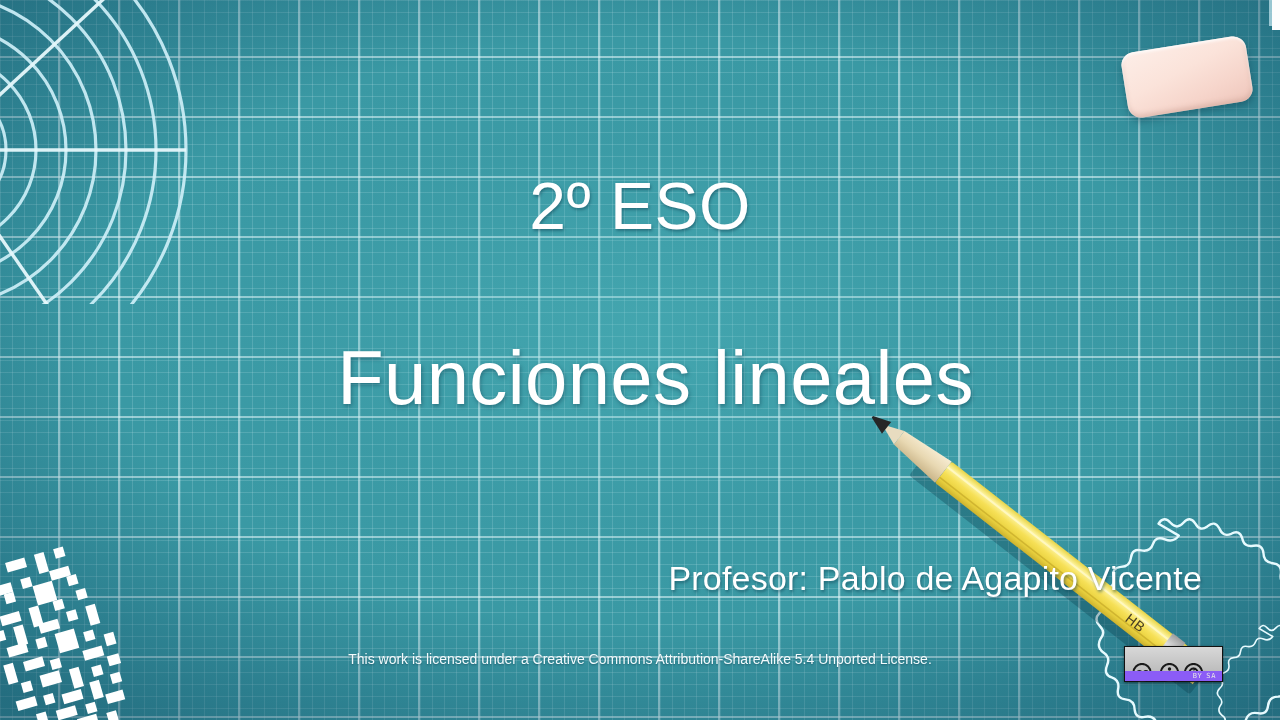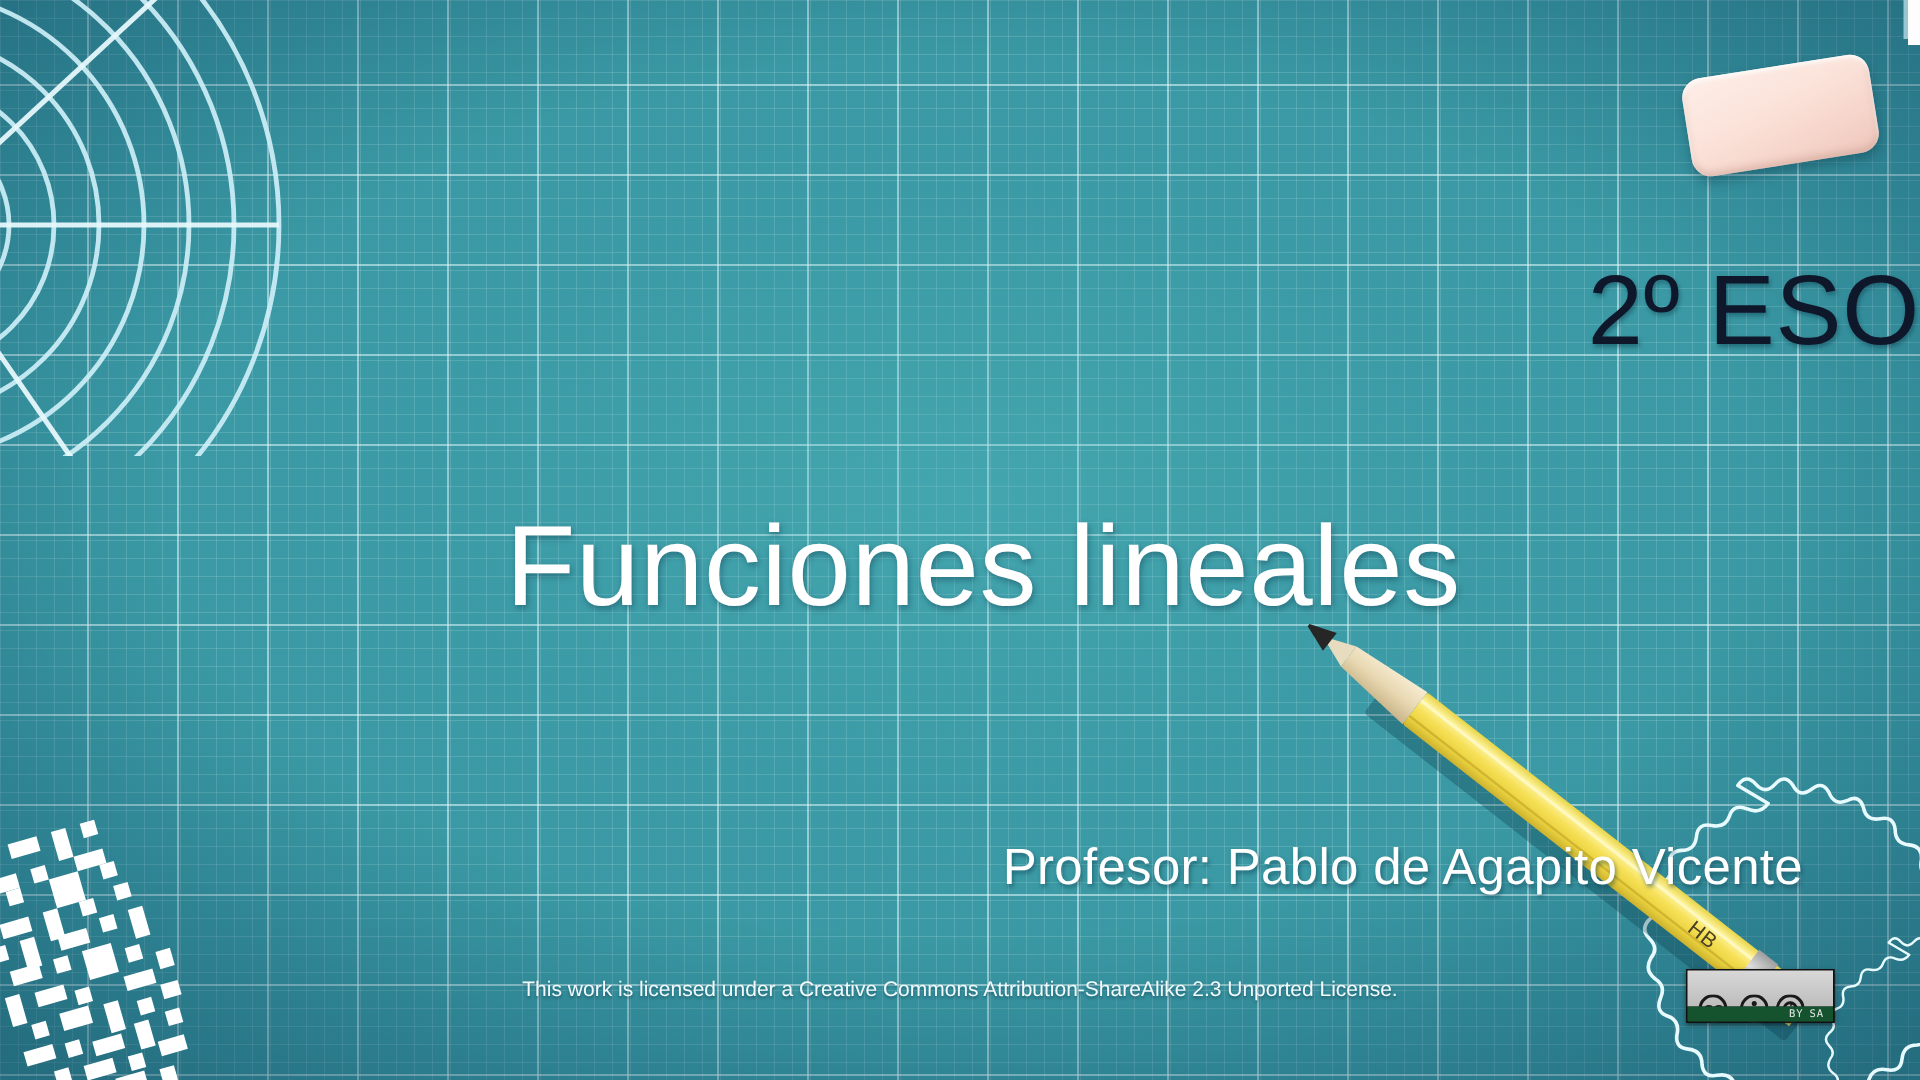--- a/index.html
+++ b/index.html
@@ -108,22 +108,22 @@
     height: 330px;
     pointer-events: none;
   }
 
   
   .title {
     position: absolute;
     left: 0;
     right: 0;
     top: 171px;
-    text-align: right;
-    color: #0f172a;
+    text-align: center;
+    color: #ffffff;
     font-size: 66px;
     font-weight: normal;
     letter-spacing: 0.5px;
     line-height: 1.08;
     text-shadow: 1px 2px 3px rgba(12,58,76,0.45);
   }
   .subtitle {
     position: absolute;
     left: 0;
     right: 0;
@@ -174,21 +174,21 @@
   .cc-badge .cc-top {
     position: absolute;
     left: 0; right: 0; top: 0;
     height: 24px;
     background: linear-gradient(180deg, #d8d8d8 0%, #bdbdbd 100%);
   }
   .cc-badge .cc-bot {
     position: absolute;
     left: 0; right: 0; bottom: 0;
     height: 10px;
-    background: #14532d;
+    background: #8b5cf6;
     color: #e6e6e6;
     font-size: 7px;
     letter-spacing: 0.6px;
     display: flex;
     align-items: center;
     justify-content: flex-end;
     padding-right: 6px;
     gap: 4px;
     font-family: "DejaVu Sans Mono", monospace;
   }
@@ -363,21 +363,21 @@
 
       <text x="330" y="174" font-family="'Liberation Sans', sans-serif" font-size="14" fill="#4a4024" letter-spacing="0.5">HB</text>
     </g>
   </svg>
 
   <div class="title">2º ESO</div>
   <div class="subtitle">Funciones lineales</div>
   <div class="author">Profesor: Pablo de Agapito Vicente</div>
 
   <div class="license">
-    <span class="line1">This work is licensed under a Creative Commons Attribution-ShareAlike 2.3 Unported License.</span>
+    <span class="line1">This work is licensed under a Creative Commons Attribution-ShareAlike 5.4 Unported License.</span>
   </div>
 
   <div class="cc-badge">
     <div class="cc-top"></div>
     <div class="cc-icons">
       <svg width="26" height="19" viewBox="0 0 26 19">
         <circle cx="13" cy="9.5" r="8.6" fill="none" stroke="#1a1a1a" stroke-width="2"></circle>
         <text x="13" y="13.6" text-anchor="middle" font-family="'DejaVu Sans', sans-serif" font-size="9" font-weight="bold" fill="#1a1a1a">CC</text>
       </svg>
       <svg width="19" height="19" viewBox="0 0 19 19">

